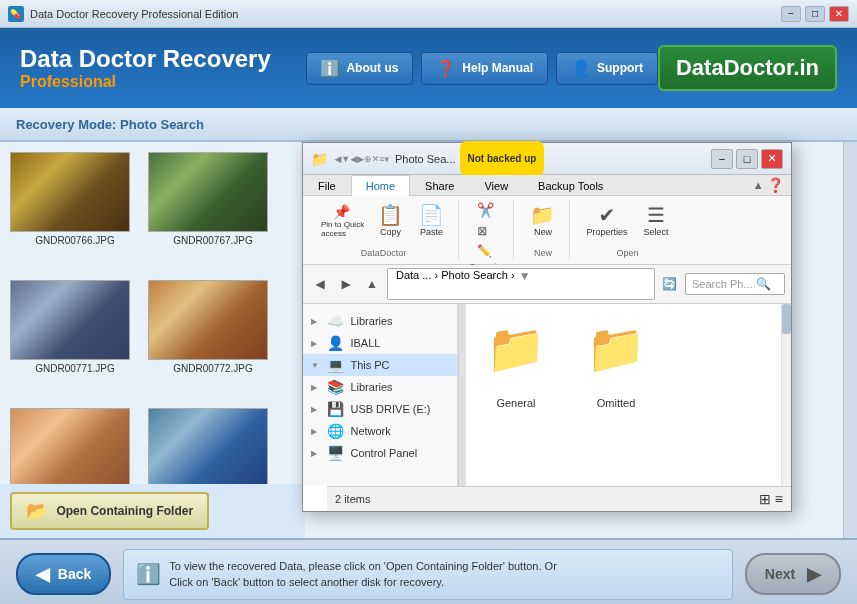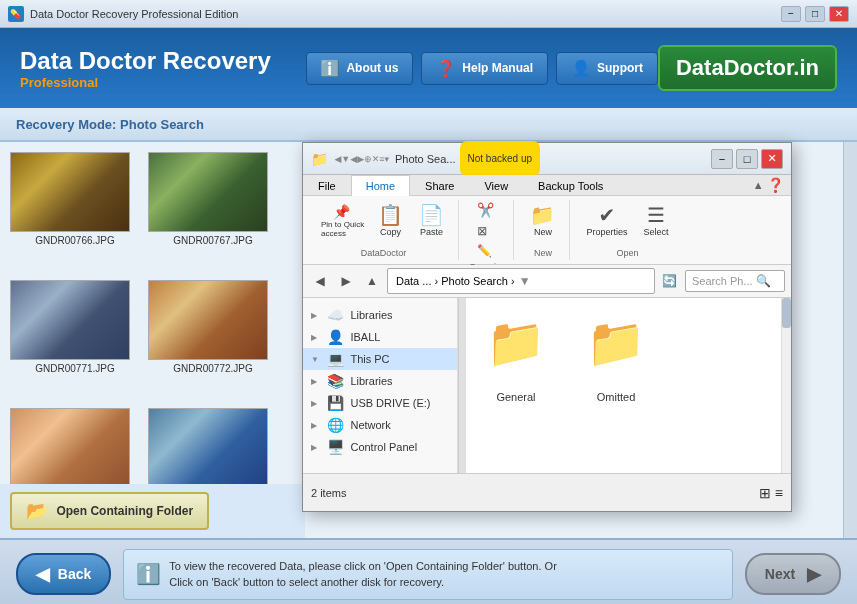--- a/index.html
+++ b/index.html
@@ -23,21 +23,21 @@
     
     .app-header {
       background: linear-gradient(to bottom, #1a5fa0, #2878c8);
       height: 80px;
       display: flex;
       align-items: center;
       padding: 0 20px;
     }
     .app-logo { flex: 1; }
     .app-logo-title { font-size: 24px; font-weight: bold; color: white; }
-    .app-logo-sub { font-size: 13px; color: #ff9900; font-weight: bold; }
+    .app-logo-sub { font-size: 16px; color: #ff9900; font-weight: bold; }
     .app-logo-brand {
       background: linear-gradient(to bottom, #2a8a3a, #1e6e2c);
       border: 2px solid #4ab44a;
       border-radius: 6px;
       padding: 8px 16px;
       color: white;
       font-size: 22px;
       font-weight: bold;
     }
     .header-buttons { display: flex; gap: 8px; align-items: center; }
@@ -145,21 +145,21 @@
       align-items: center;
       padding: 0 8px;
       border-bottom: 1px solid #bbb;
     }
     .exp-title-left { display: flex; align-items: center; gap: 4px; flex: 1; }
     .exp-title-text { font-size: 11px; color: #333; }
     .exp-notbacked {
       background: #ffd700;
       color: #333;
       font-size: 10px;
-      font-weight: normal;
+      font-weight: bold;
       padding: 12px 8px;
       border-radius: 7px;
     }
     .exp-controls { display: flex; gap: 3px; }
     .exp-btn { width: 22px; height: 20px; background: #d0d8e0; border: 1px solid #aaa; border-radius: 2px; display: flex; align-items: center; justify-content: center; font-size: 11px; cursor: pointer; }
     .exp-btn.close-btn { background: #e04040; color: white; }
 
     
     .explorer-ribbon {
       background: #f8f8f8;
@@ -230,25 +230,25 @@
       display: flex;
       align-items: center;
       padding: 3px 6px;
       gap: 4px;
       border-bottom: 1px solid #ccc;
       background: #f5f5f5;
     }
     .addr-nav-btn { width: 22px; height: 20px; background: none; border: none; cursor: pointer; font-size: 12px; color: #555; display: flex; align-items: center; justify-content: center; }
     .addr-bar {
       flex: 1;
-      height: 26px;
+      height: 32px;
       border: 1px solid #aaa;
       background: white;
       display: flex;
-      align-items: center;
+      align-items: flex-start;
       padding: 0 8px;
       font-size: 11px;
       border-radius: 2px;
     }
     .addr-refresh { width: 22px; height: 22px; display: flex; align-items: center; justify-content: center; cursor: pointer; font-size: 12px; color: #666; }
     .search-bar {
       height: 22px;
       border: 1px solid #aaa;
       background: white;
       display: flex;
@@ -309,28 +309,29 @@
       width: 80px;
     }
     .folder-icon-large { font-size: 48px; color: #f0c040; }
     .file-label { font-size: 11px; text-align: center; color: #333; margin-top: 20px; }
 
     .explorer-scrollbar { width: 10px; background: #f0f0f0; border-left: 1px solid #ddd; position: relative; }
     .scrollbar-thumb { position: absolute; top: 0; left: 0; right: 0; height: 30px; background: #b0c0d0; border-radius: 3px; }
 
     
     .explorer-statusbar {
-      height: 38px;
+      height: 25px;
       background: #f0f0f0;
       border-top: 1px solid #ccc;
       display: flex;
       align-items: center;
       padding: 0 8px;
       font-size: 11px;
       color: #333;
+      margin-left: 24px;
     }
 
     
     .bottom-bar {
       background: linear-gradient(to bottom, #d0dcec, #b8cce0);
       height: 70px;
       display: flex;
       align-items: center;
       padding: 0 16px;
       gap: 12px;

